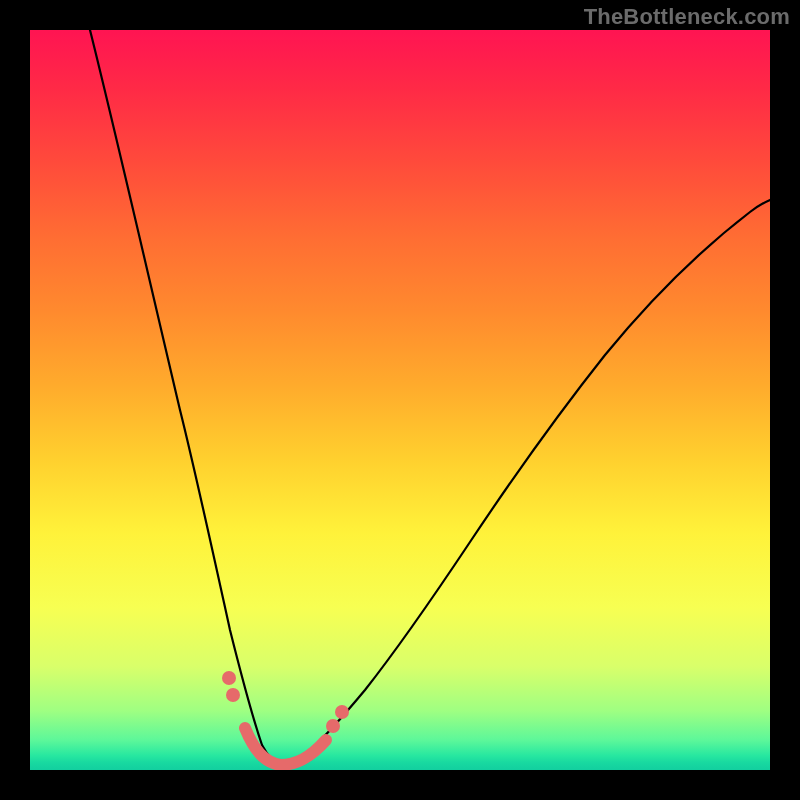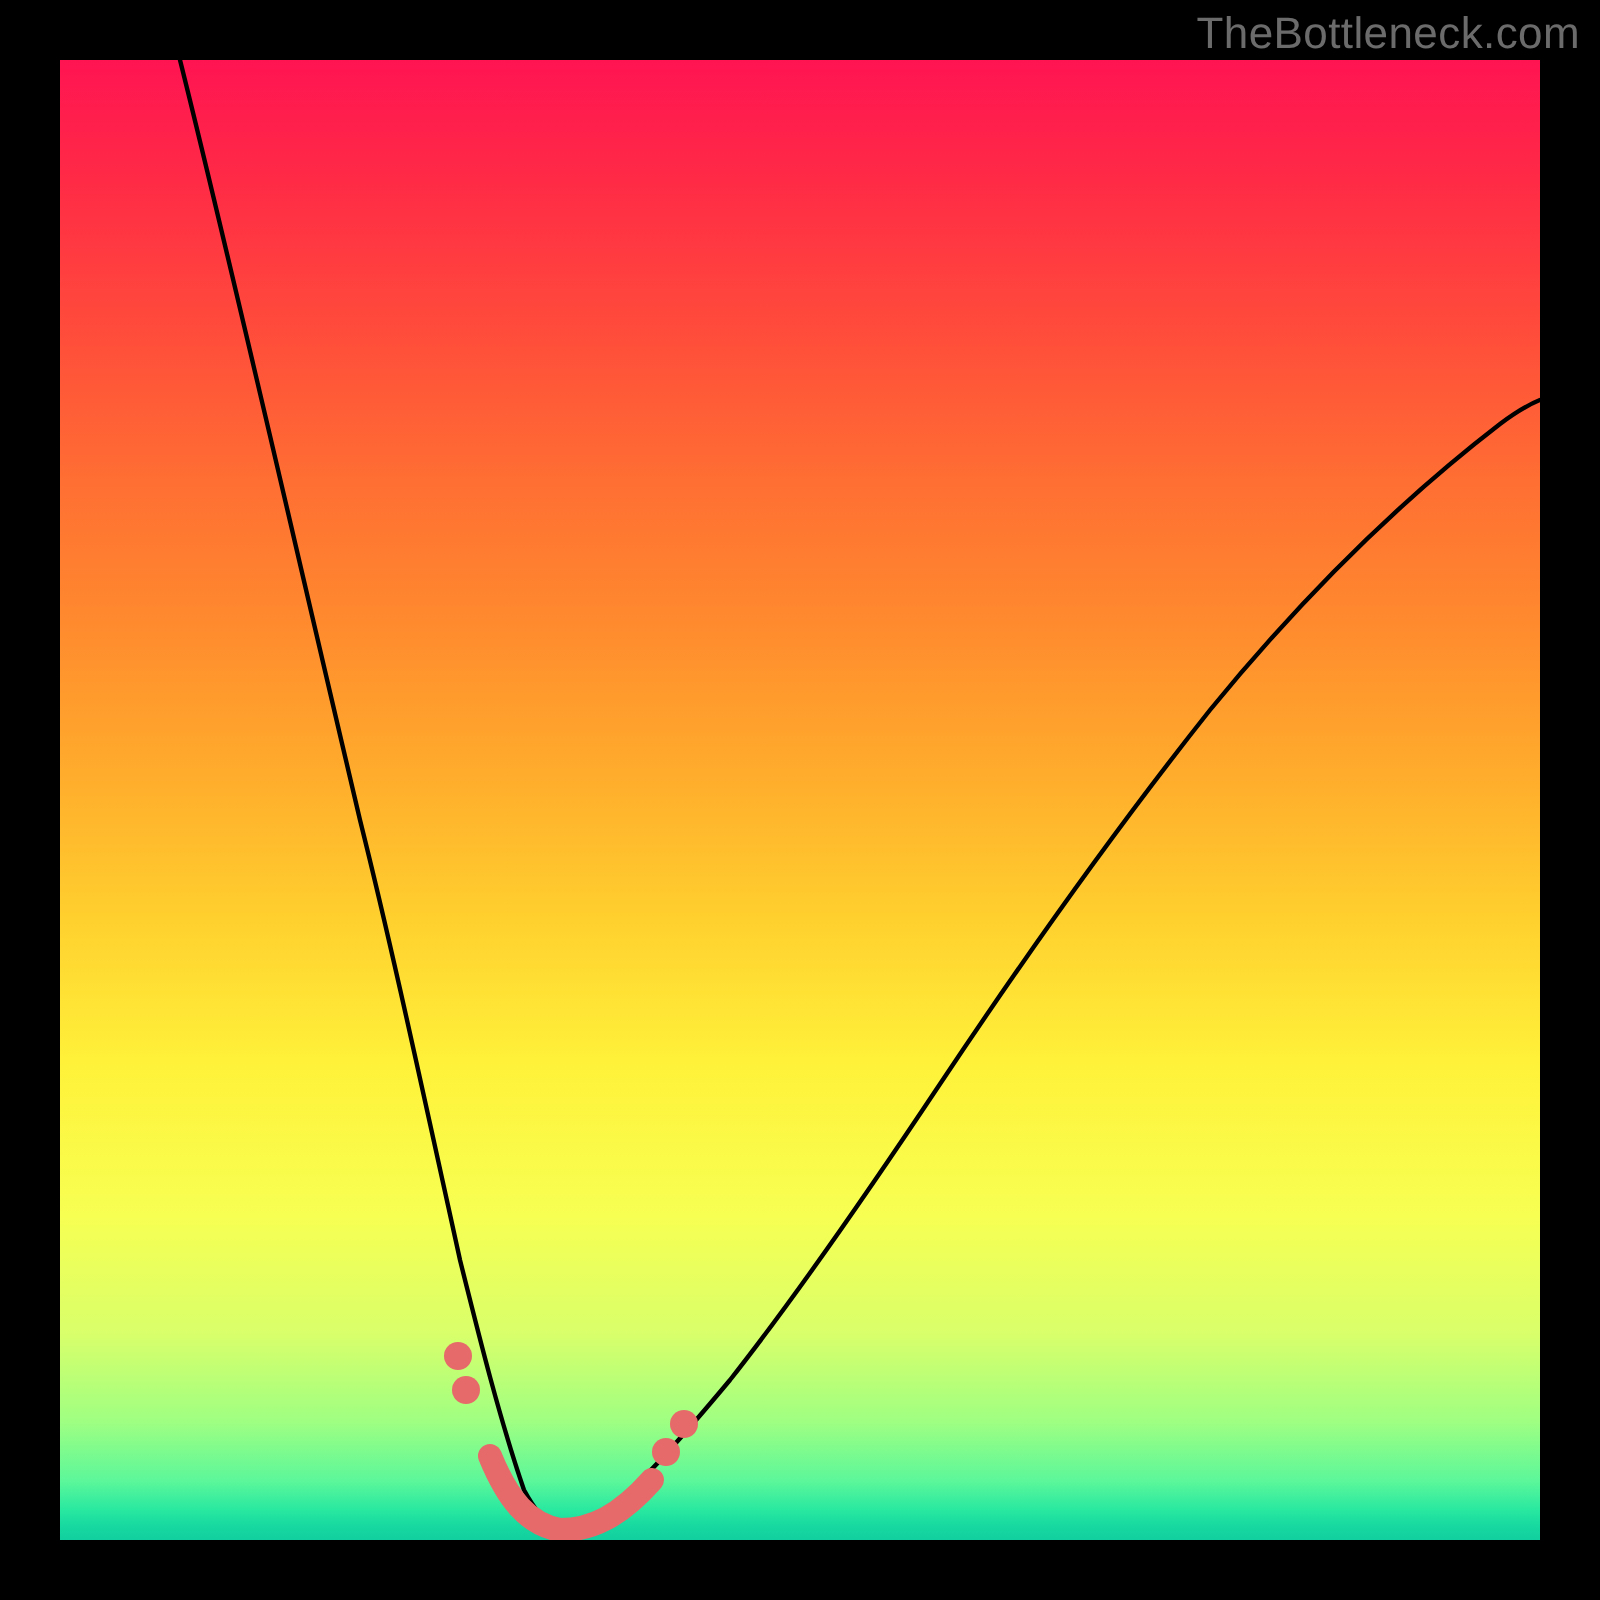--- a/index.html
+++ b/index.html
@@ -41,21 +41,21 @@
       #28e8a0 98%,
       #18d9a0 99%,
       #12cf9f 100%
     );
   }
   .watermark {
     position: absolute;
     top: 4px;
     right: 10px;
     font-size: 22px;
-    font-weight: 400;
+    font-weight: 700;
     color: #6b6b6b;
     letter-spacing: 0.2px;
   }
   svg.curve {
     position: absolute;
     left: 0;
     top: 0;
     width: 740px;
     height: 740px;
   }

